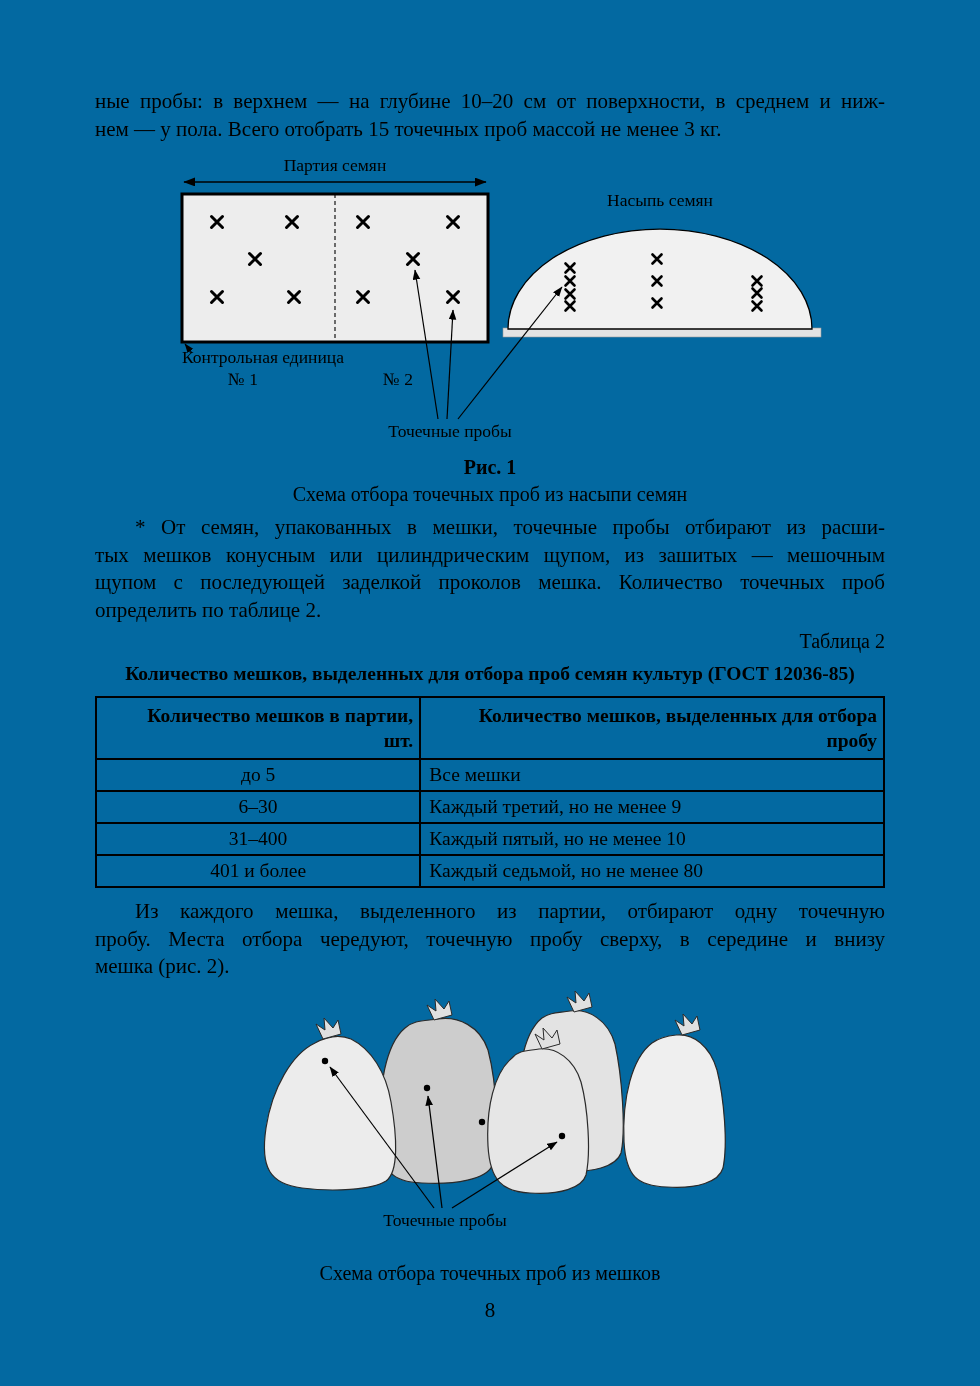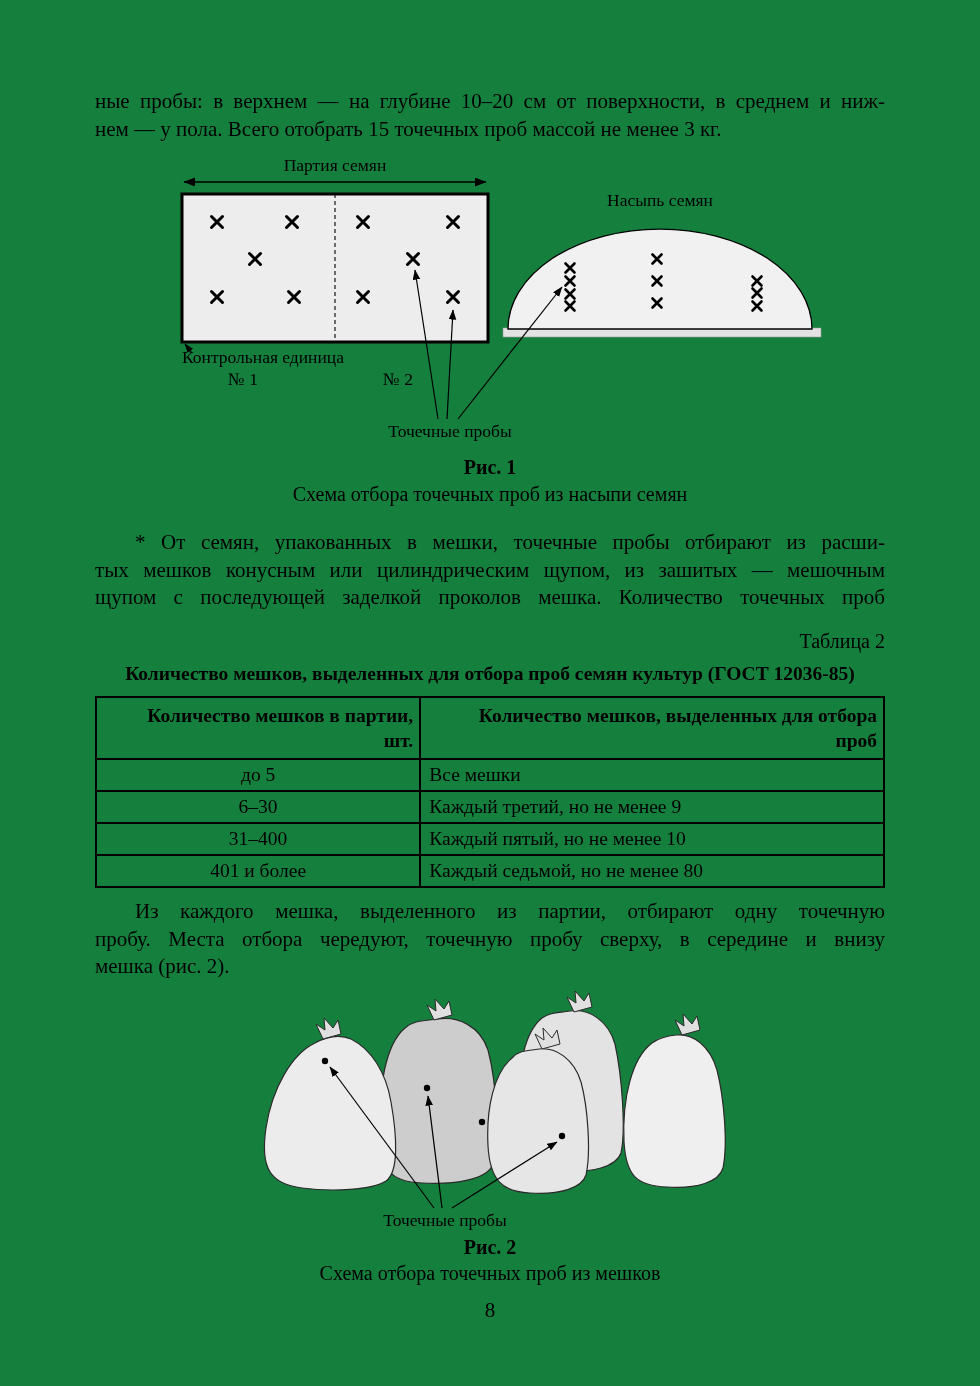--- a/index.html
+++ b/index.html
@@ -1,18 +1,18 @@
 <!DOCTYPE html>
 <html lang="ru"><head>
 <meta charset="utf-8">
 <style>
   html,body { margin:0; padding:0; background:#888; }
   .page {
     position:relative; width:980px; height:1386px; margin:0 auto;
-    background:#15803d; overflow:hidden;
+    background:#0369a1; overflow:hidden;
     font-family:"Liberation Serif", serif; color:#000;
   }
   .abs { position:absolute; }
   .textcol { left:95px; width:790px; }
   .bline { font-size:21px; line-height:27.5px; text-align:justify; text-align-last:justify; }
   .bline.last { text-align-last:left; }
   .bline.indent { text-indent:40px; }
   .fig-caption { font-weight:bold; font-size:20px; text-align:center; }
   .fig-subcaption { font-size:20px; text-align:center; }
   .table-side-label { font-size:20px; text-align:right; }
@@ -87,43 +87,44 @@
 
     <text x="365" y="281" text-anchor="middle">Точечные пробы</text>
     <line x1="353" y1="263" x2="330" y2="114" stroke="#000" stroke-width="1.2" marker-end="url(#arr1)"></line>
     <line x1="362" y1="263" x2="368" y2="154" stroke="#000" stroke-width="1.2" marker-end="url(#arr1)"></line>
     <line x1="373" y1="263" x2="477" y2="131" stroke="#000" stroke-width="1.2" marker-end="url(#arr1)"></line>
   </svg>
 
   <div class="abs textcol fig-caption" style="top:456px;">Рис. 1</div>
   <div class="abs textcol fig-subcaption" style="top:483px;">Схема отбора точечных проб из насыпи семян</div>
 
-  <div class="abs textcol" style="top:514px;margin-top:15px;">
+  <div class="abs textcol" style="top:514px;">
     <div class="bline indent">* От семян, упакованных в мешки, точечные пробы отбирают из расши-</div>
     <div class="bline">тых мешков конусным или цилиндрическим щупом, из зашитых — мешочным</div>
     <div class="bline">щупом с последующей заделкой проколов мешка. Количество точечных проб</div>
+    <div class="bline last">определить по таблице 2.</div>
   </div>
 
   <div class="abs textcol table-side-label" style="top:630px;">Таблица 2</div>
   <div class="abs textcol table-title" style="top:663px;">Количество мешков, выделенных для отбора проб семян культур (ГОСТ 12036-85)</div>
 
   <table class="tbl abs" style="left:95px; top:696px;">
     <colgroup>
         <col style="width:325px;">
         <col style="width:465px;">
       </colgroup>
     <tbody>
       <tr>
         <td class="hcell">
           <div>Количество мешков в партии,</div>
           <div>шт.</div>
         </td>
         <td class="hcell">
           <div>Количество мешков, выделенных для отбора</div>
-          <div>проб</div>
+          <div>пробу</div>
         </td>
       </tr>
       <tr>
         <td class="c1">до 5</td>
         <td class="c2">Все мешки</td>
       </tr>
       <tr>
         <td class="c1">6–30</td>
         <td class="c2">Каждый третий, но не менее 9</td>
       </tr>
@@ -174,18 +175,17 @@
     <circle cx="262" cy="136" r="3.2" fill="#000"></circle>
     <circle cx="342" cy="150" r="3.2" fill="#000"></circle>
 
     <line x1="214" y1="222" x2="110" y2="81" stroke="#000" stroke-width="1.2" marker-end="url(#arr2)"></line>
     <line x1="222" y1="222" x2="208" y2="110" stroke="#000" stroke-width="1.2" marker-end="url(#arr2)"></line>
     <line x1="232" y1="222" x2="337" y2="156" stroke="#000" stroke-width="1.2" marker-end="url(#arr2)"></line>
 
     <text x="225" y="240" text-anchor="middle">Точечные пробы</text>
   </svg>
 
-  <div class="abs textcol fig-caption" style="top:1236px;">Рис. 2</div>
   <div class="abs textcol fig-subcaption" style="top:1262px;">Схема отбора точечных проб из мешков</div>
 
   <div class="abs textcol pagenum" style="top:1298px;">8</div>
 
 </div>
 
 </body></html>

